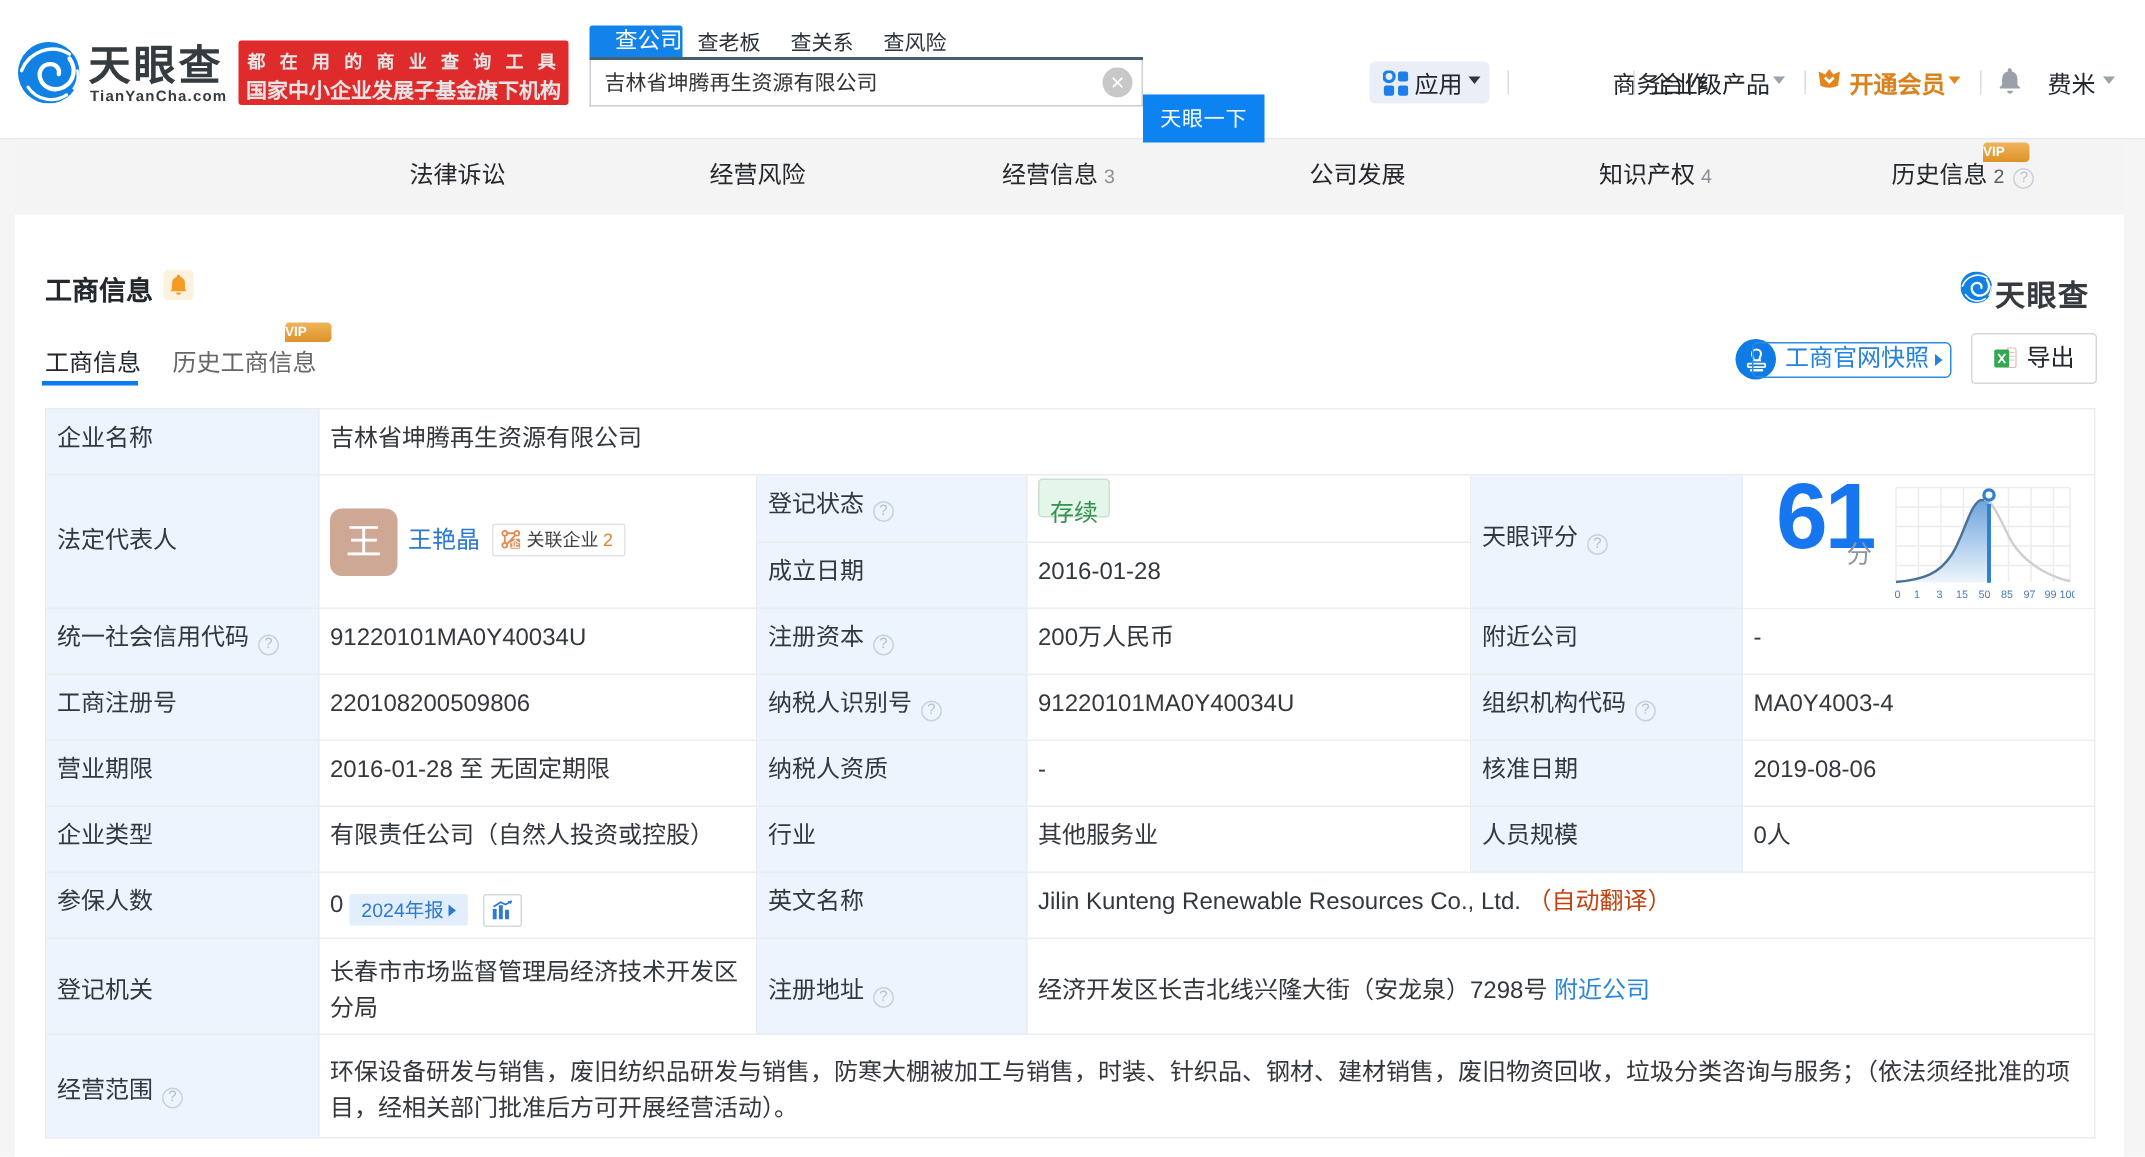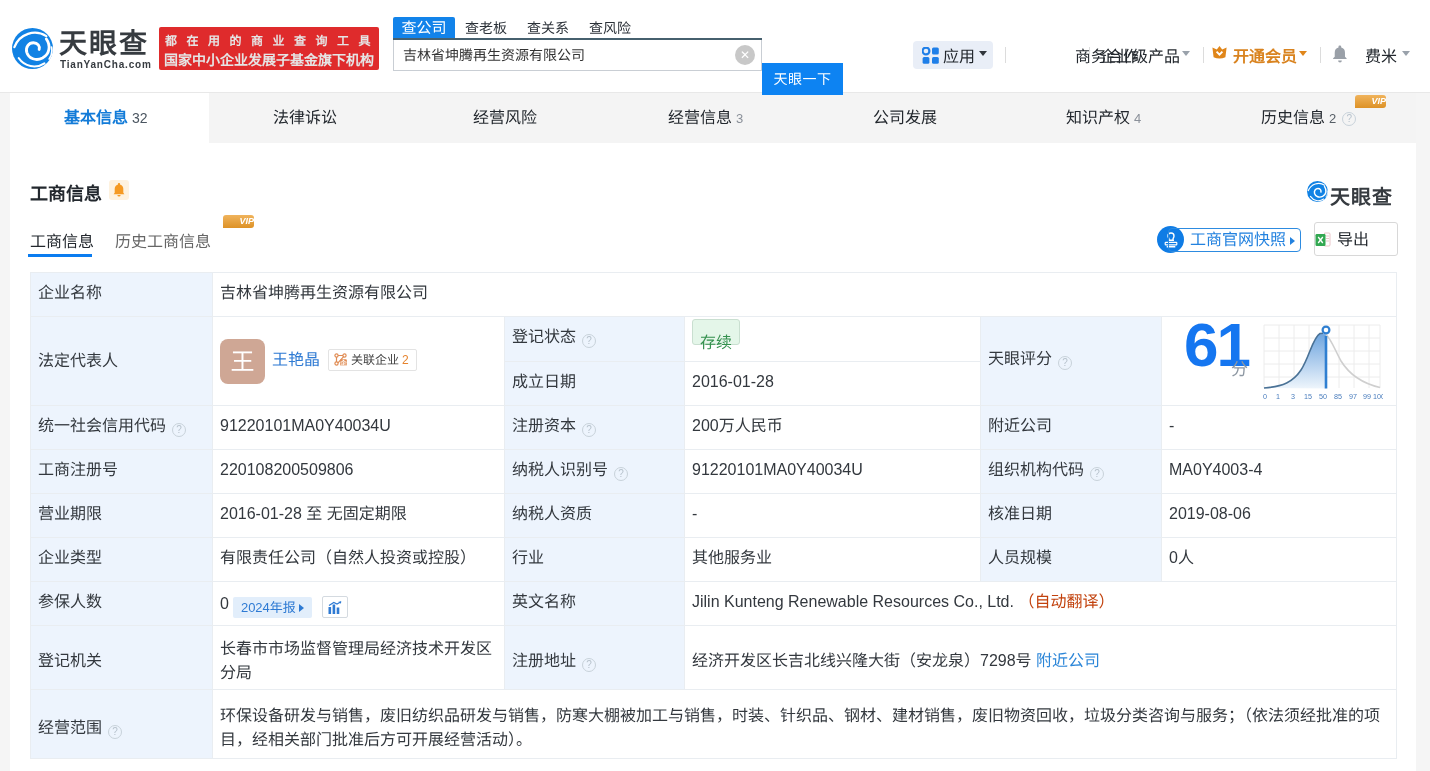--- a/index.html
+++ b/index.html
@@ -9,21 +9,21 @@
 .abs { position:absolute; }
 
 .logo-ico { left:12px; top:28px; width:41px; height:41px; }
 .logo-txt { left:59px; top:30px; font-size:28px; font-weight:bold; color:#363b40; letter-spacing:2px; line-height:28px;}
 .logo-sub { left:60px; top:59px; font-size:10px; font-weight:bold; color:#363b40; letter-spacing:0.8px; }
 .redbox { left:159px; top:27px; width:220px; height:43px; background:#df2b2c; border-radius:2px; color:#e5e5e5; text-align:center; }
 .redbox .l1 { font-size:12px; font-weight:bold; letter-spacing:9.5px; margin-top:3.5px; white-space:nowrap; text-align:left; padding-left:6px; }
 .redbox .l2 { font-size:14px; font-weight:bold; margin-top:1px; letter-spacing:0; }
 
 .stabs { left:393px; top:17px; height:21px; width:280px; white-space:nowrap; }
-.stab-active { position:absolute; left:0; top:0; width:62px; height:21px; background:#1283ea; color:#fff; font-size:15px; text-align:center; line-height:22px; border-radius:2px 2px 0 0;}
+.stab-active { position:absolute; left:0; top:0; width:62px; height:21px; background:#1283ea; color:#fff; font-size:15px; text-align:right; line-height:22px; border-radius:2px 2px 0 0;}
 .stab { position:absolute; top:0px; font-size:14px; color:#2b3138; }
 .sline { left:393px; top:38px; width:369px; height:2px; background:#46606e; }
 .sinput { left:393px; top:40px; width:369px; height:31px; background:#fff; border:1px solid #c9ced4; border-top:none; font-size:14px; color:#333; line-height:31px; padding-left:9px; }
 .sclear { left:735px; top:45px; width:20px; height:20px; background:#c8c8c8; border-radius:50%; color:#fff; text-align:center; line-height:20px; font-size:12px;}
 .sbtn { left:762px; top:39px; width:81px; height:32px; background:#0d83f2; color:#fff; font-size:14px; text-align:center; line-height:32px; letter-spacing:0.5px;margin-top:24px;}
 .appchip { left:913px; top:41px; width:80px; height:28px; background:#e9eef7; border-radius:4px; }
 .appico { left:922px; top:47px; width:17px; height:17px; }
 .apptxt { left:943px; top:43px; font-size:16px; color:#23282e; }
 .caret-dn { width:0; height:0; border-left:4.5px solid transparent; border-right:4.5px solid transparent; border-top:5.5px solid #30353b; }
 .navdiv { width:1px; height:16px; background:#dcdcdc; top:47px; }
@@ -39,25 +39,25 @@
 .tab-num { font-size:13px; color:#8a9099; margin-left:4px; font-weight:normal;}
 .hist { color:#cd7e41; }
 .hist .tab-num { color:#565e66; }
 
 .card { position:absolute; left:10px; top:143px; width:1406px; height:628px; background:#fff; }
 .sect-title { left:20px; top:36px; font-size:18px; font-weight:bold; color:#23282e; }
 .bellbadge { left:99px; top:37px; width:20px; height:20px; background:#fef2df; border-radius:3px; }
 .subtab1 { left:20px; top:85px; font-size:16px; color:#23282e; }
 .subtab2 { left:105px; top:85px; font-size:16px; color:#666; }
 .subline { left:18px; top:111px; width:64px; height:3px; background:#0a7cf0; }
-.vipbadge { width:31px; height:13px; background:linear-gradient(180deg,#f0b35c,#dd9226); border-radius:3px 3px 3px 0; color:#fff; font-size:9px; font-weight:bold; font-style:italic; text-align:right; line-height:13px;margin-left:33px; }
+.vipbadge { width:31px; height:13px; background:linear-gradient(180deg,#f0b35c,#dd9226); border-radius:3px 3px 3px 0; color:#fff; font-size:9px; font-weight:bold; text-align:left; line-height:13px; }
 .minilogo-t { left:1320px; top:38px; font-size:20px; font-weight:bold; color:#363b40; letter-spacing:1px;}
 .snapbtn { left:1158px; top:85px; width:133px; height:24px; border:1px solid #2d8be0; border-radius:4px; color:#2382df; font-size:16px; line-height:22px; padding-left:21px; }
 .snapcirc { left:1147px; top:83px; width:27px; height:27px; background:#0f7ce5; border-radius:50%; }
-.exportbtn { left:1304px; top:79px; width:84px; height:34px; border:1px solid #d8d8d8; border-radius:3px; font-size:16px; color:#23282e; line-height:33px; }
+.exportbtn { left:1304px; top:79px; width:84px; height:34px; border:1px solid #d8d8d8; border-radius:3px; font-size:16px; color:#23282e; line-height:33px; text-align:center; }
 
 table.info { position:absolute; left:20px; top:129px; border-collapse:collapse; table-layout:fixed; width:1366px; }
 table.info td { border:1px solid #e9edf1; font-size:16px; color:#33383e; padding:2px 8px 6px 7px; vertical-align:middle; line-height:24px; }
 td.lbl { background:#edf4fd; }
 td.val { background:#fff; }
 tr.r8 td, tr.r9 td { padding-top:9px; padding-bottom:2px; }
 .qm { display:inline-block; width:14px; height:14px; border:1px solid #c8d2da; border-radius:50%; color:#b7c2cc; font-size:10px; line-height:12.5px; text-align:center; vertical-align:-2px; margin-left:6px; background:transparent;}
 .green { display:inline-block; background:#e4f6e9; color:#35914f; font-size:16px; padding:12px 7px; height:23px; line-height:21px; border-radius:3px; border:1px solid #c9dfd0; }
 .avatar { display:inline-block; width:45px; height:45px; background:#cfa795; border-radius:8px; color:#fff; font-size:24px; text-align:center; line-height:45px; vertical-align:middle; }
 .pname { color:#2e7ad3; font-size:16px; margin-left:7px; }
@@ -129,21 +129,20 @@
   <div class="abs navdiv" style="left:1320px;"></div>
   <svg class="abs bellico" viewBox="0 0 17 19">
       <path d="M8.5 0.5 a1.3 1.3 0 0 1 1.3 1.3 v0.9 a5.6 5.6 0 0 1 4 5.4 v4.2 l1.7 1.7 v0.9 H1.2 v-0.9 l1.7 -1.7 V8.1 a5.6 5.6 0 0 1 4 -5.4 v-0.9 A1.3 1.3 0 0 1 8.5 0.5 Z" fill="#9aa0a8"></path>
       <path d="M6.5 16.4 a2 2 0 0 0 4 0 Z" fill="#9aa0a8"></path>
     </svg>
   <div class="abs navtxt" style="left:1365px;">费米</div>
   <div class="abs caret-dn" style="left:1402px; top:51px; border-top-color:#9aa2ab;"></div>
 </div>
 
 <div class="tabbar">
-  <div class="tab tab-active" style="text-align:left;"><span class="t" style="margin-left:54px;">基本信息</span><span class="tab-num">32</span></div>
   <div class="tab" style="left:263px;">法律诉讼</div>
   <div class="tab" style="left:463px;">经营风险</div>
   <div class="tab" style="left:658px;">经营信息<span class="tab-num">3</span></div>
   <div class="tab" style="left:863px;">公司发展</div>
   <div class="tab" style="left:1056px;">知识产权<span class="tab-num">4</span></div>
   <div class="tab hist" style="left:1251px;">历史信息<span class="tab-num">2</span><span class="qm" style="vertical-align:1px;">?</span></div>
   <div class="vipbadge" style="position:absolute; left:1312px; top:2px;">VIP</div>
 </div>
 
 <div class="card">

